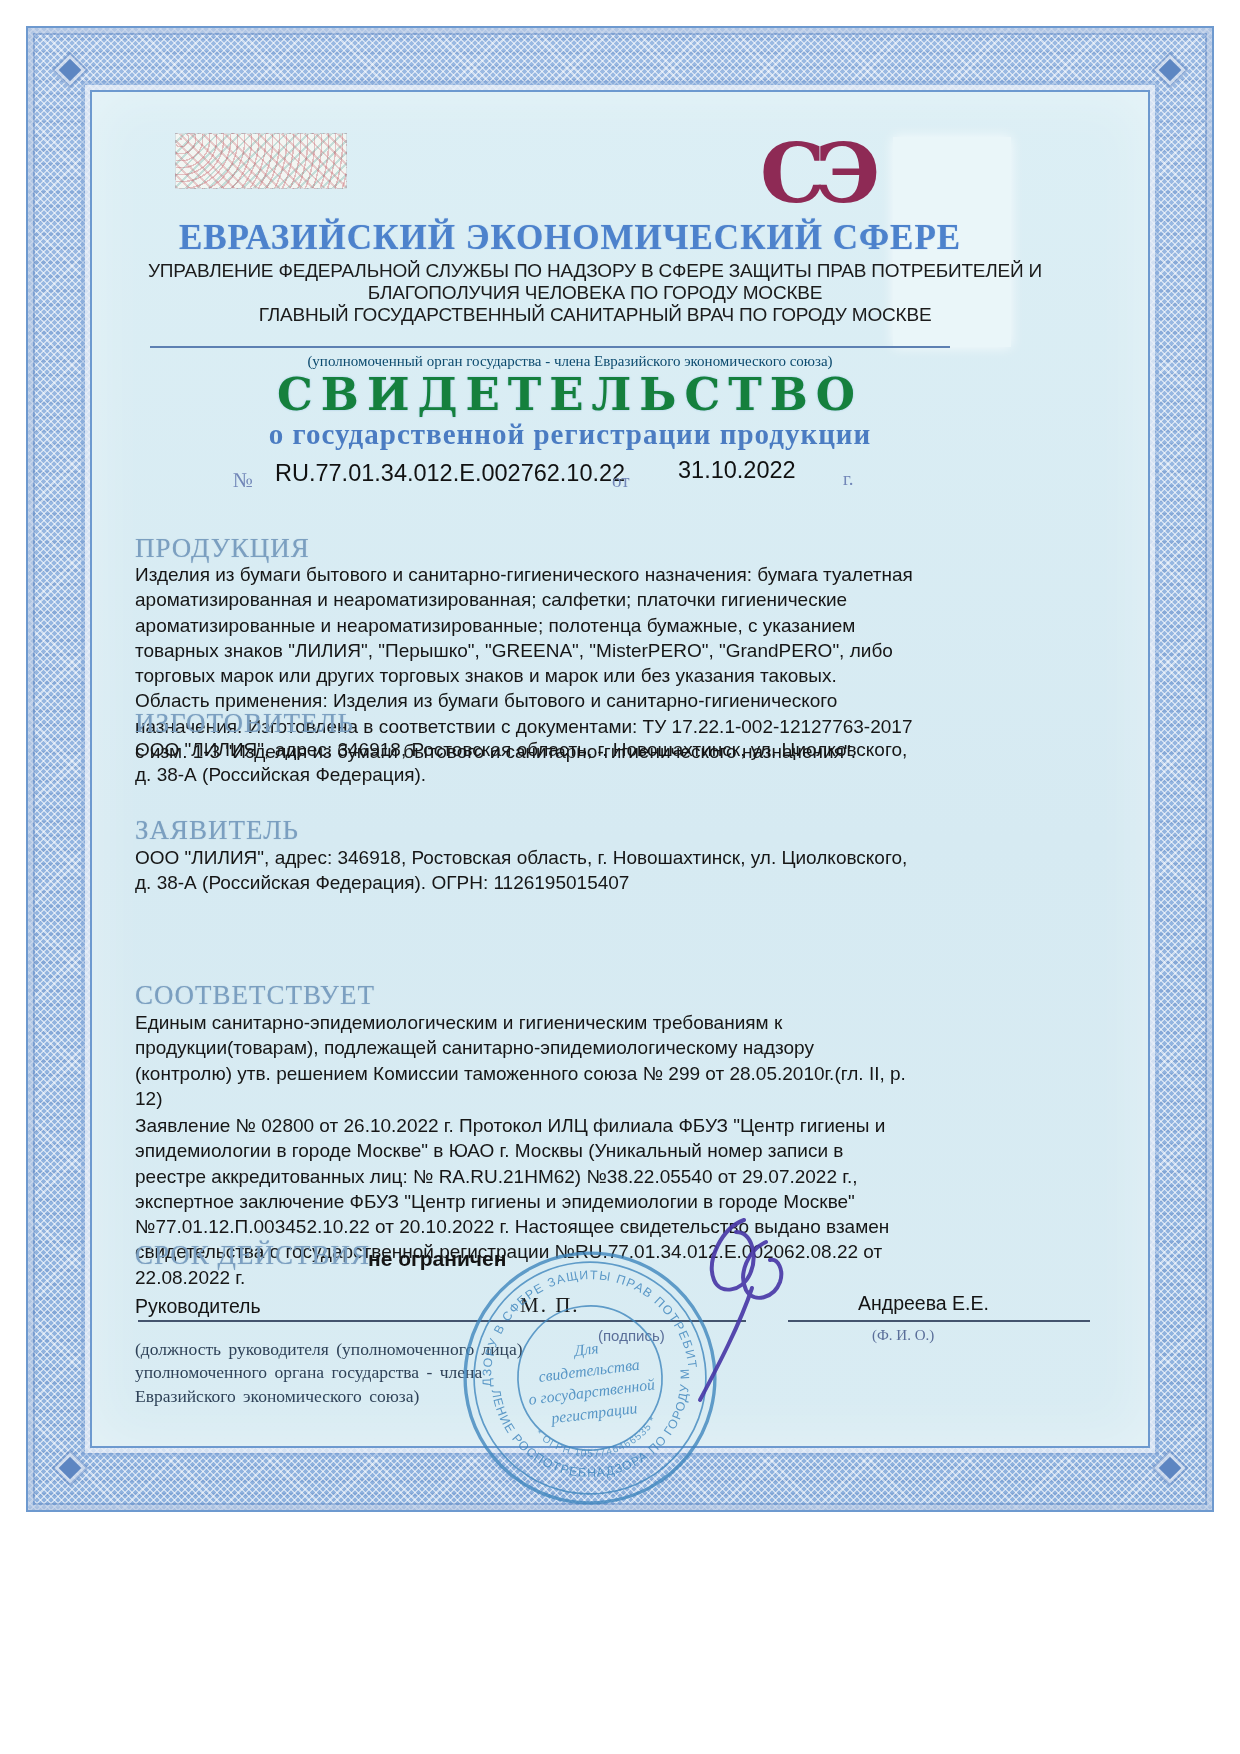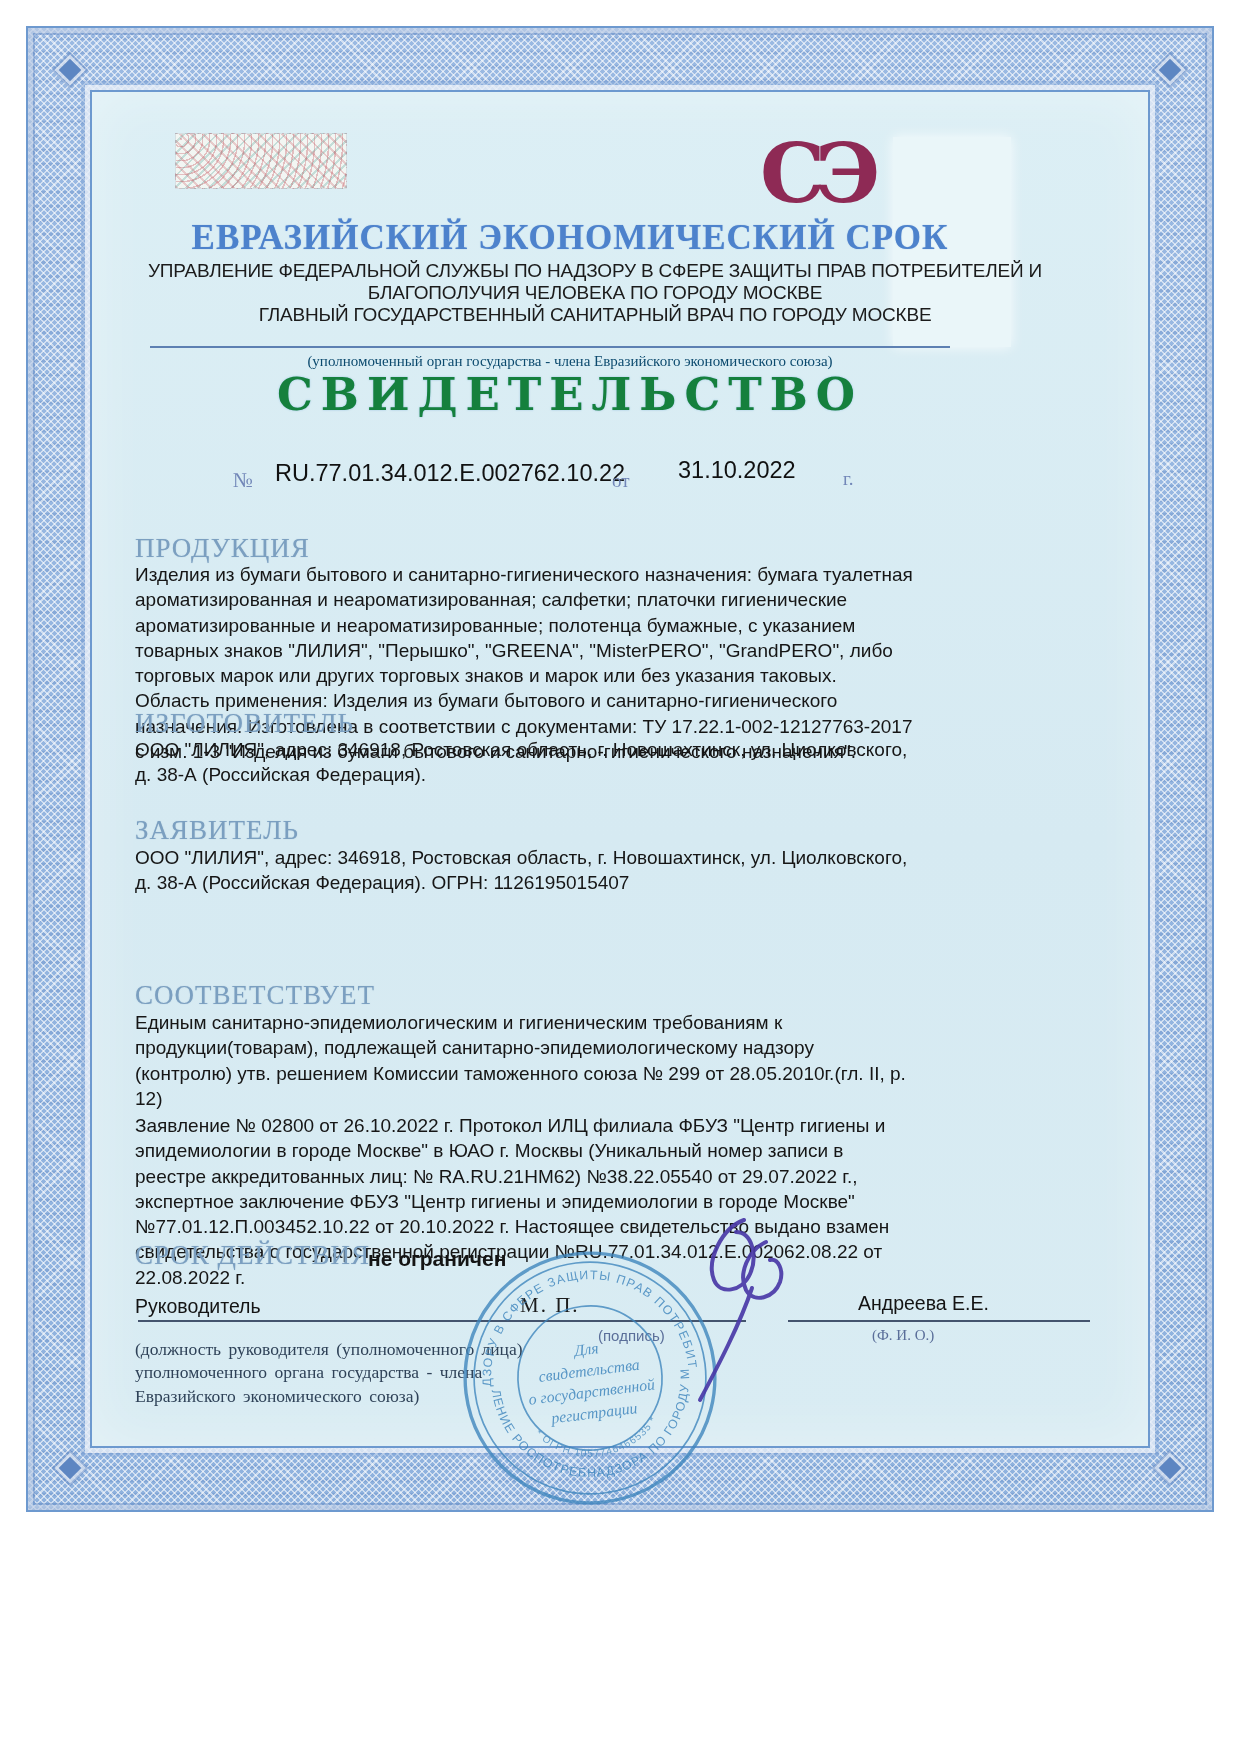--- a/index.html
+++ b/index.html
@@ -122,30 +122,31 @@
   <div class="corner tl"></div>
   <div class="corner tr"></div>
   <div class="corner bl"></div>
   <div class="corner br"></div>
   <div class="paper"></div>
 
   <div class="wm-pattern"></div>
   <div class="wm-white"></div>
   <div class="logo-se">СЭ</div>
 
-  <div class="center-col union-title" style="position:absolute">ЕВРАЗИЙСКИЙ ЭКОНОМИЧЕСКИЙ СРОК</div>
+  <div class="center-col union-title" style="position:absolute">ЕВРАЗИЙСКИЙ ЭКОНОМИЧЕСКИЙ СФЕРЕ</div>
   <div class="center-col auth-lines" style="position:absolute">
     <div>УПРАВЛЕНИЕ ФЕДЕРАЛЬНОЙ СЛУЖБЫ ПО НАДЗОРУ В СФЕРЕ ЗАЩИТЫ ПРАВ ПОТРЕБИТЕЛЕЙ И</div>
     <div>БЛАГОПОЛУЧИЯ ЧЕЛОВЕКА ПО ГОРОДУ МОСКВЕ</div>
     <div>ГЛАВНЫЙ ГОСУДАРСТВЕННЫЙ САНИТАРНЫЙ ВРАЧ ПО ГОРОДУ МОСКВЕ</div>
   </div>
   <div class="rule"></div>
   <div class="center-col auth-note" style="position:absolute">(уполномоченный орган государства - члена Евразийского экономического союза)</div>
 
   <div class="center-col doc-title" style="position:absolute">СВИДЕТЕЛЬСТВО</div>
+  <div class="center-col doc-subtitle" style="position:absolute">о государственной регистрации продукции</div>
 
   <span class="lbl no-label">№</span>
   <span class="cert-number">RU.77.01.34.012.Е.002762.10.22</span>
   <span class="lbl ot-label">от</span>
   <span class="cert-date">31.10.2022</span>
   <span class="lbl g-label">г.</span>
 
   <div class="sec-head" style="top:533px">ПРОДУКЦИЯ</div>
   <div class="body-text" style="top:562px">Изделия из бумаги бытового и санитарно-гигиенического назначения: бумага туалетная ароматизированная и неароматизированная; салфетки; платочки гигиенические ароматизированные и неароматизированные; полотенца бумажные, с указанием товарных знаков "ЛИЛИЯ", "Перышко", "GREENA", "MisterPERO", "GrandPERO", либо торговых марок или других торговых знаков и марок или без указания таковых. Область применения: Изделия из бумаги бытового и санитарно-гигиенического назначения. Изготовлена в соответствии с документами: ТУ 17.22.1-002-12127763-2017 с изм. 1-3 "Изделия из бумаги бытового и санитарно-гигиенического назначения".</div>
 

